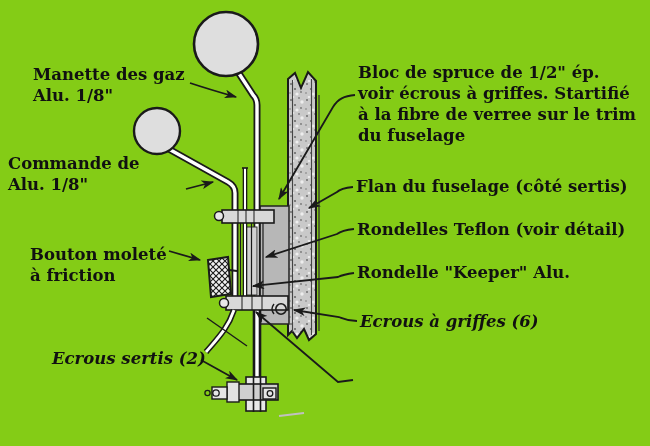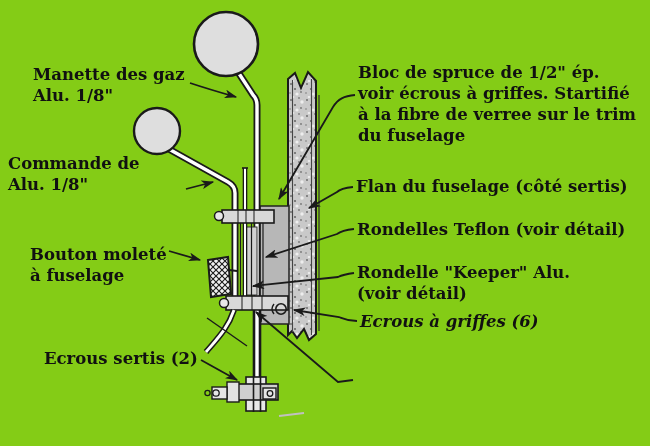--- a/index.html
+++ b/index.html
@@ -144,45 +144,44 @@
     <span>Alu. 1/8"</span>
   </div>
 
   <div class="lbl" style="left:8px;top:153px;">
     <span>Commande de</span>
     <span>Alu. 1/8"</span>
   </div>
 
   <div class="lbl" style="left:30px;top:236px;margin-top:8px;">
     <span>Bouton moleté</span>
-    <span>à fuselage</span>
+    <span>à friction</span>
   </div>
 
-  <div class="lbl" style="left:44px;top:348px;">
+  <div class="lbl" style="left:52px;top:348px;font-style:italic;">
     <span>Ecrous sertis (2)</span>
   </div>
 
   <div class="lbl" style="left:358px;top:62px;">
     <span>Bloc de spruce de 1/2" ép.</span>
     <span>voir écrous à griffes. Startifié</span>
     <span>à la fibre de verree sur le trim</span>
     <span>du fuselage</span>
   </div>
 
   <div class="lbl" style="left:356px;top:176px;">
     <span>Flan du fuselage (côté sertis)</span>
   </div>
 
   <div class="lbl" style="left:357px;top:219px;">
     <span>Rondelles Teflon (voir détail)</span>
   </div>
 
   <div class="lbl" style="left:357px;top:262px;">
     <span>Rondelle "Keeper" Alu.</span>
-    <span>(voir détail)</span>
   </div>
 
   <div class="lbl" style="left:360px;top:311px;font-style:italic;">
     <span>Ecrous à griffes (6)</span>
   </div>
 
 
 </div>
 
 </body></html>

